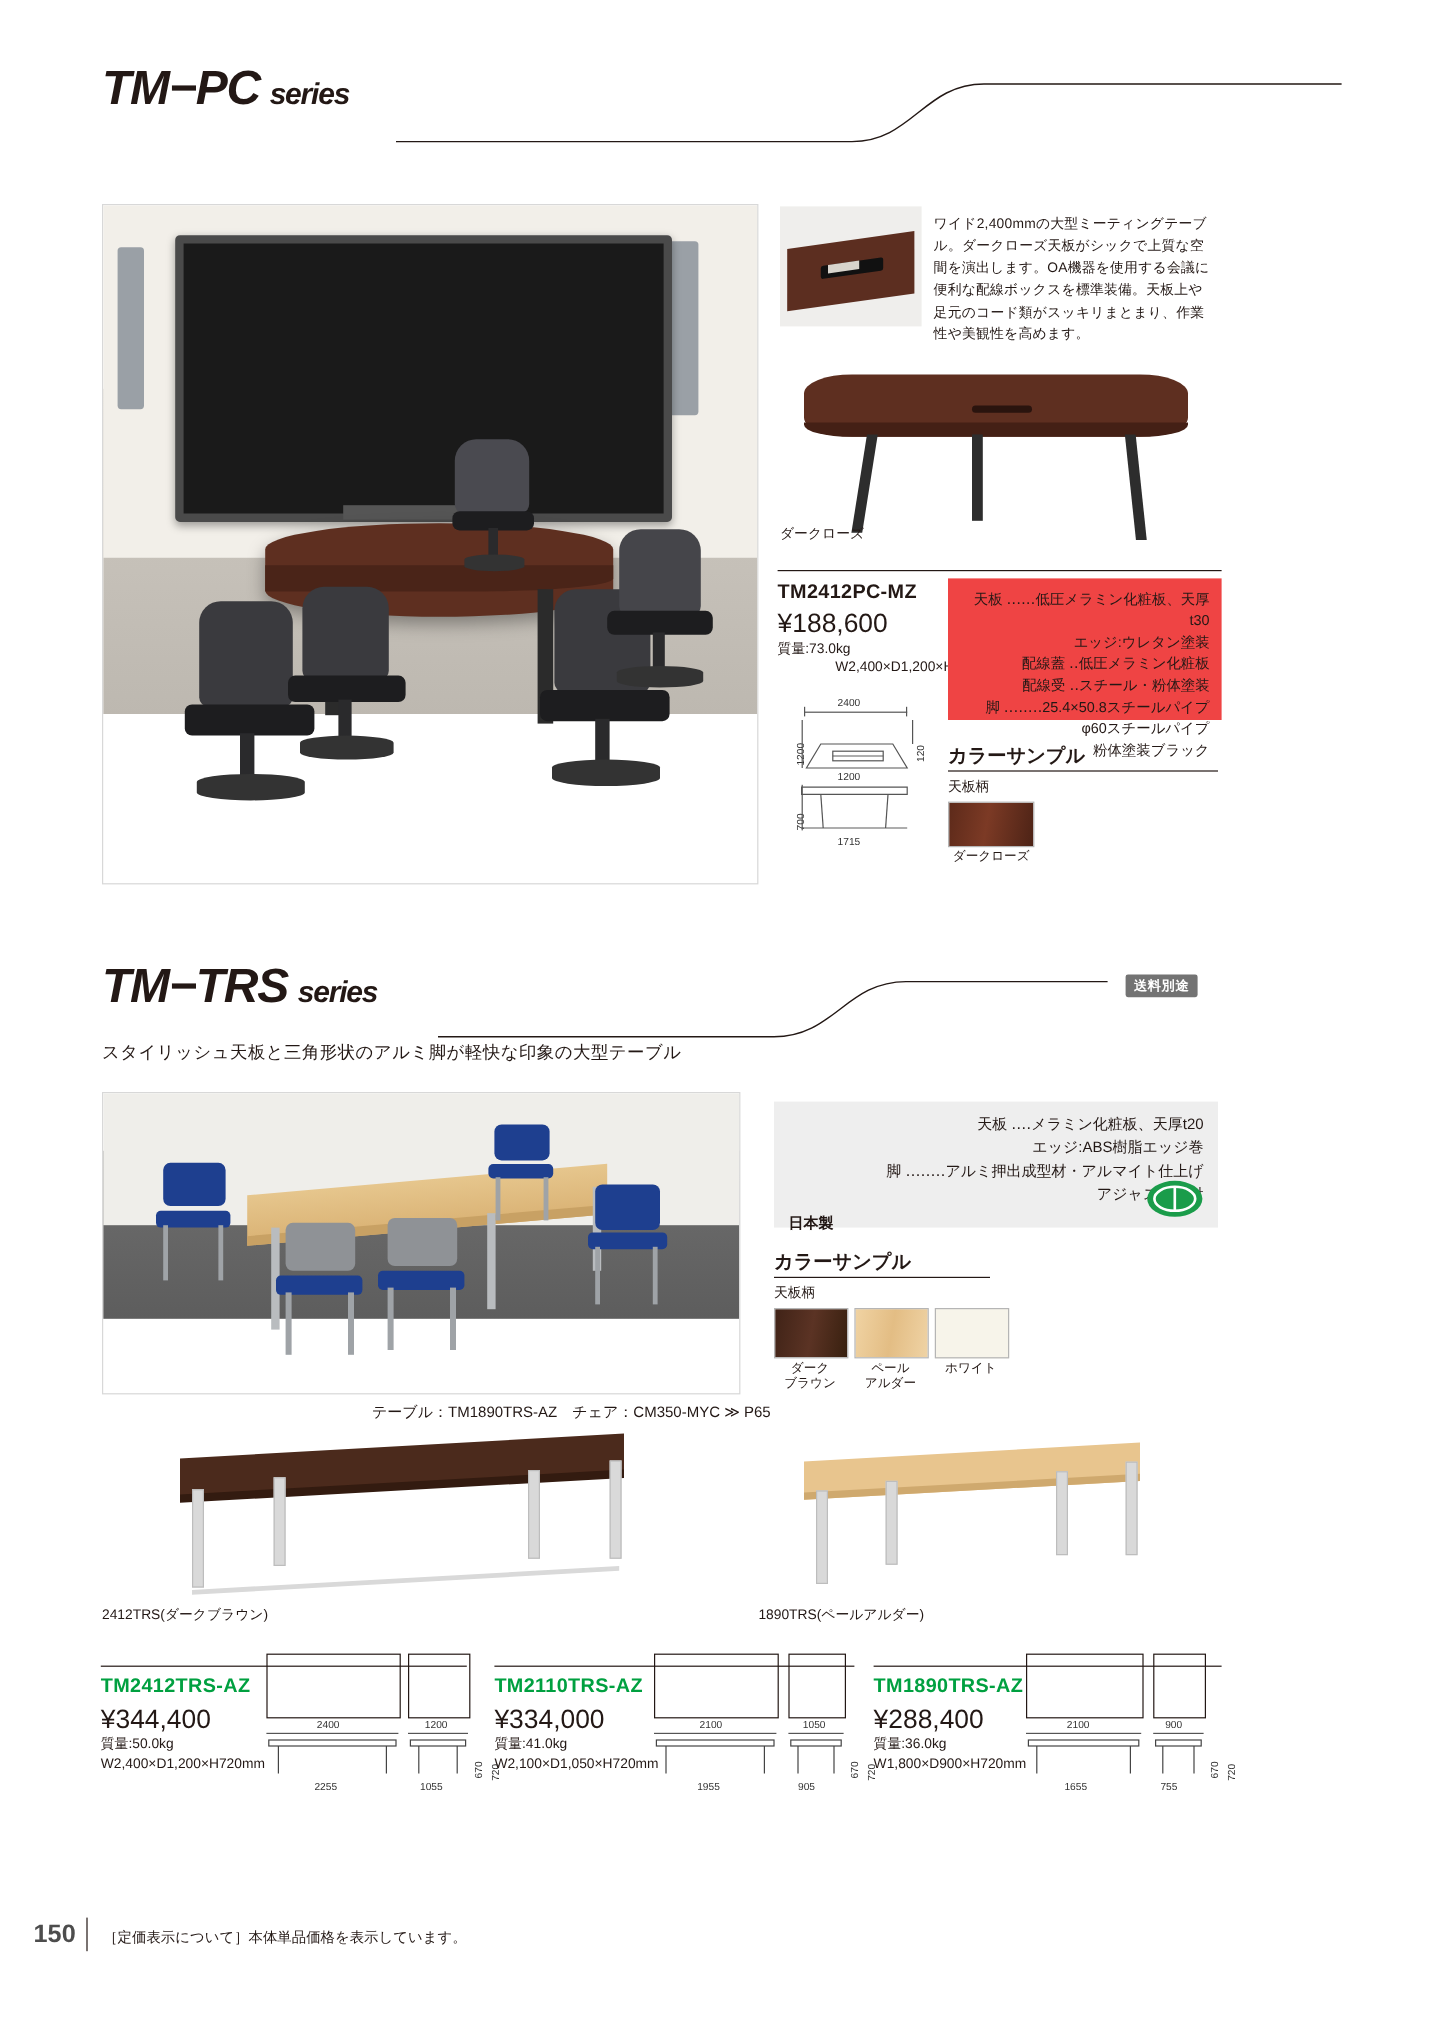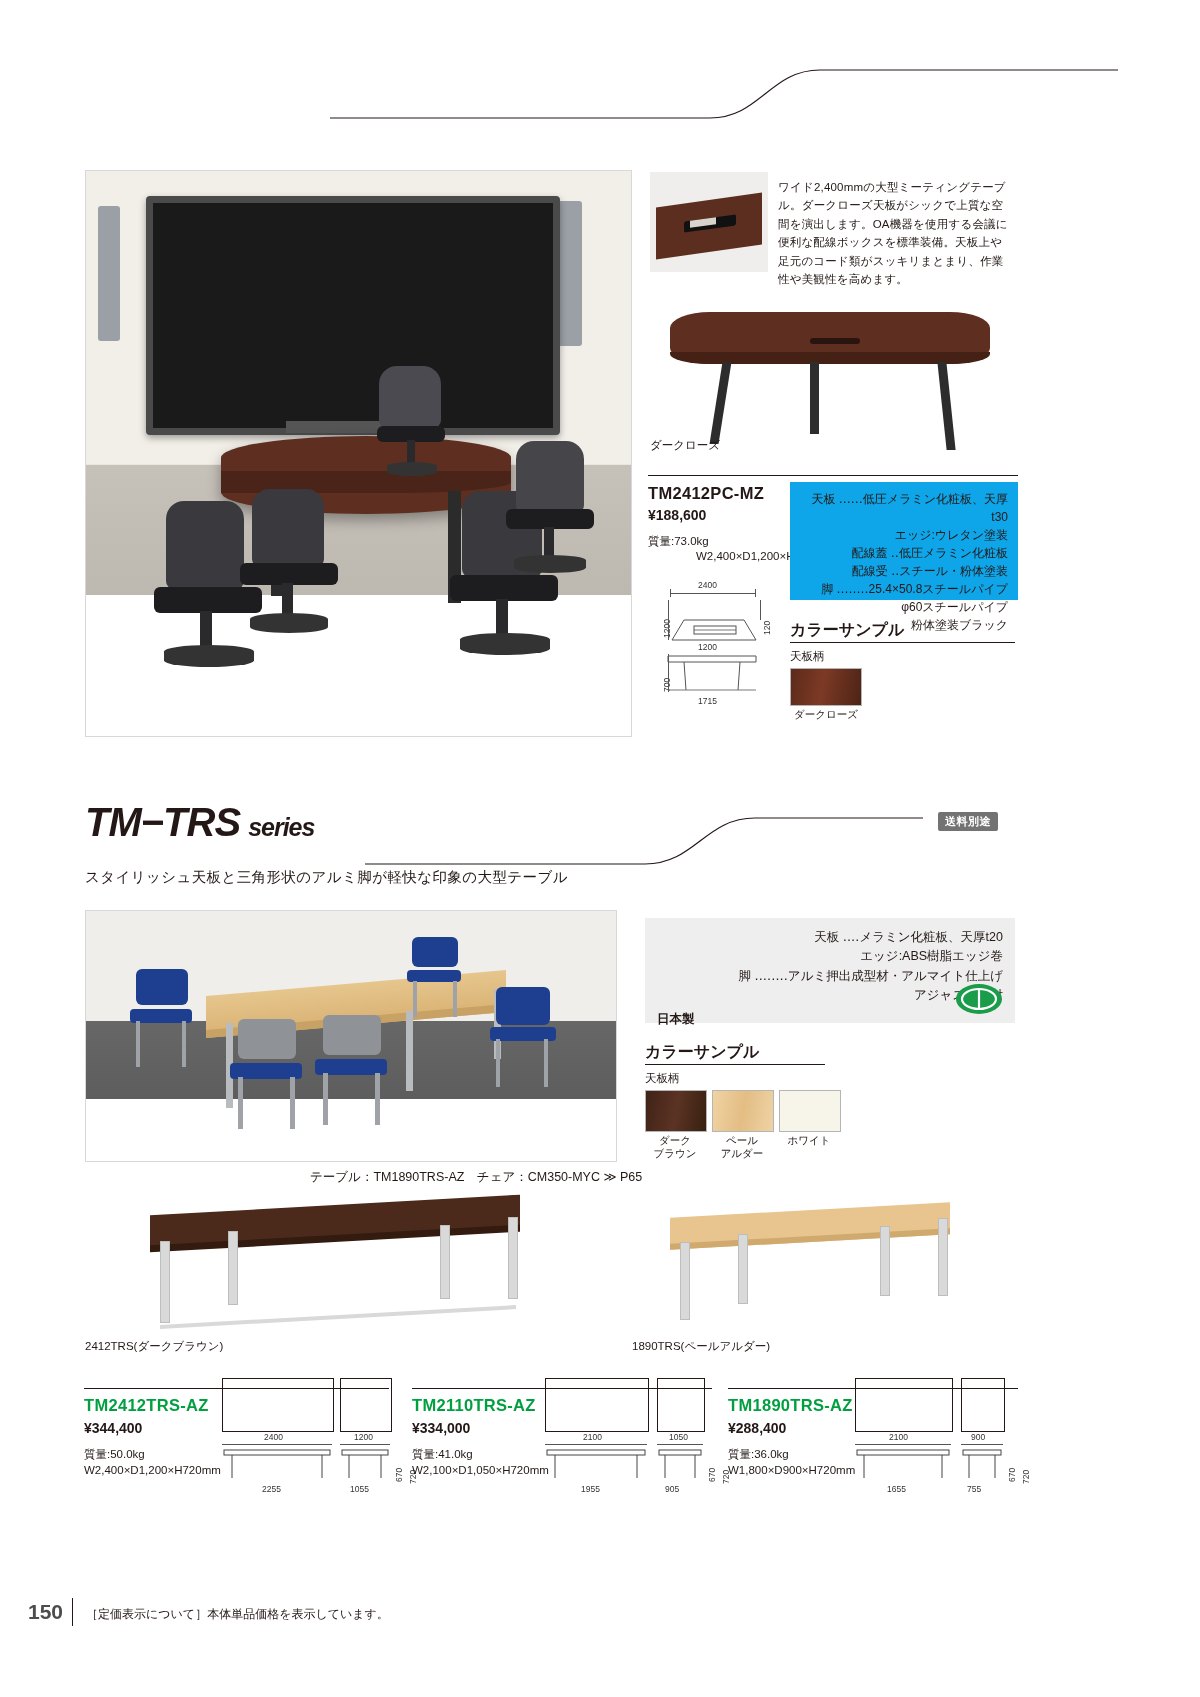--- a/index.html
+++ b/index.html
@@ -22,23 +22,23 @@
 
   
   .photo{position:absolute;overflow:hidden;}
   .ph-border{border:1px solid #d8d8d8;}
 
   
   .t{position:absolute;font-size:12.5px;line-height:1.45;}
   .t.sm{font-size:11.5px;}
   .bold{font-weight:bold;}
   .code{position:absolute;font-weight:bold;font-size:16.5px;letter-spacing:.3px;}
-  .price{position:absolute;font-weight:bold;font-size:14px;}
+  .price{position:absolute;font-weight:normal;font-size:22px;}
   .green{color:#00a040;}
-  .spec{position:absolute;background:#0ea5e9;font-size:12px;line-height:1.5;padding:8px 10px;box-sizing:border-box;}
+  .spec{position:absolute;background:#ef4444;font-size:12px;line-height:1.5;padding:8px 10px;box-sizing:border-box;}
   .spec2{position:absolute;background:#eeeeee;font-size:12.5px;line-height:1.55;padding:10px 12px;box-sizing:border-box;}
 
   .cs-title{position:absolute;font-weight:bold;font-size:16px;}
   .cs-rule{position:absolute;height:1px;background:#231815;}
   .swatch{position:absolute;border:1px solid #b5b5b5;}
   .sw-label{position:absolute;font-size:10.5px;text-align:center;line-height:1.25;}
 
   .badge{position:absolute;background:#737373;color:#fff;font-size:11px;font-weight:bold;padding:2px 7px;border-radius:2px;letter-spacing:.5px;}
 
   
@@ -79,20 +79,23 @@
   .bc-leg{position:absolute;background:#9fa3a7;}
 
   .prodbg{position:absolute;background:#ffffff;}
   .tlegw{position:absolute;background:#d9d9d9;border:1px solid #bdbdbd;}
 </style>
 </head>
 <body>
 
 <div class="pg">
 
+  <div class="ser-title" style="left:85px;top:52px;">
+    <span class="big">TM−PC</span><span class="small">series</span>
+  </div>
 
   <svg class="ser-curve" style="left:330px;top:60px;" width="790" height="60">
     <path d="M0 58 L380 58 C430 58 440 10 490 10 L788 10" fill="none" stroke="#231815" stroke-width="1.2"></path>
   </svg>
 
 
   <div class="photo ph-border" style="left:85px;top:170px;width:545px;height:565px;">
     <div class="room1">
       <div class="spk" style="left:12px;top:35px;width:22px;height:135px;"></div>
       <div class="spk" style="left:470px;top:30px;width:26px;height:145px;"></div>

